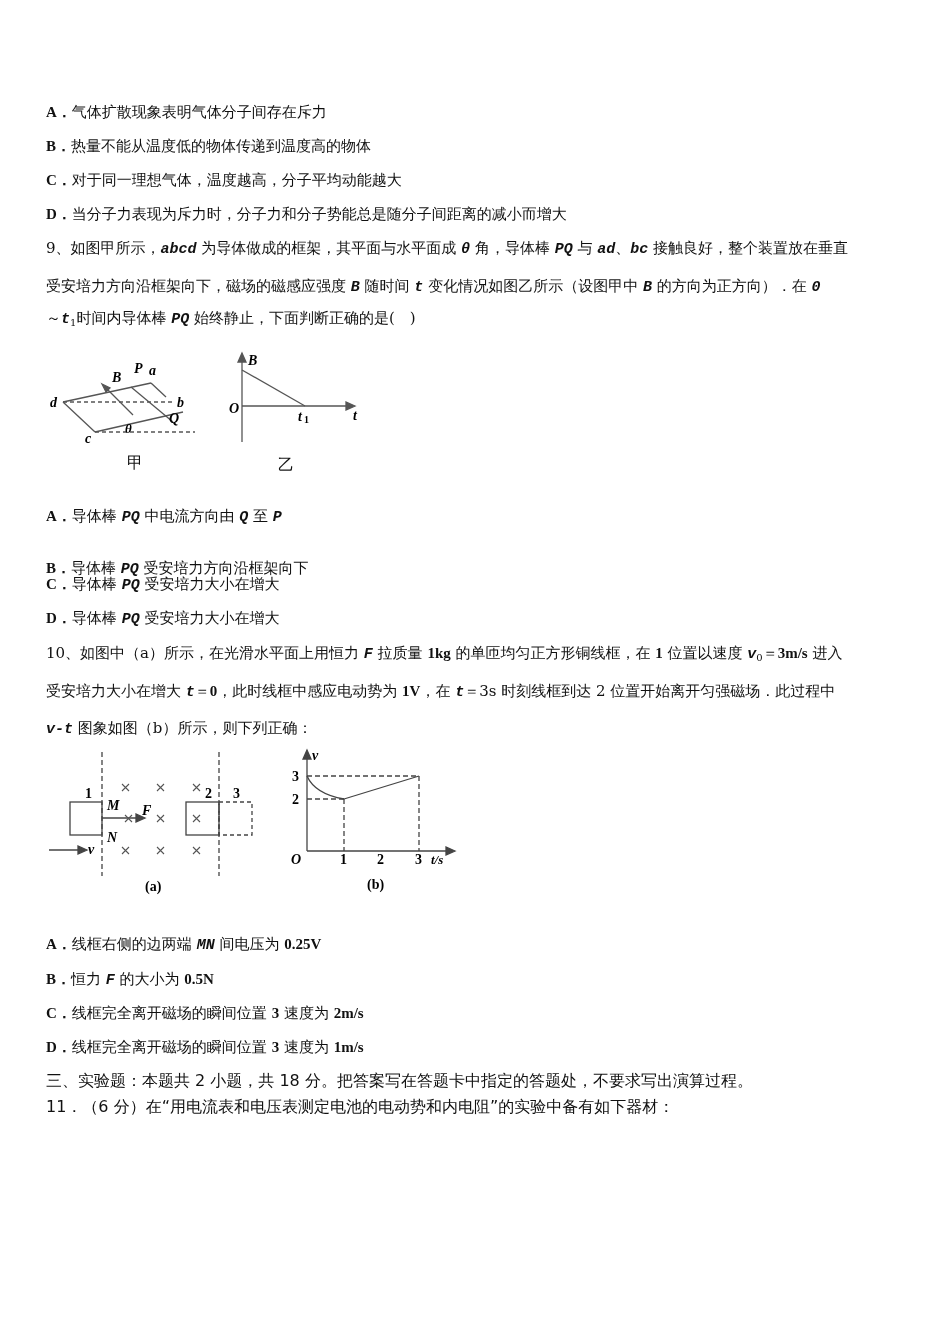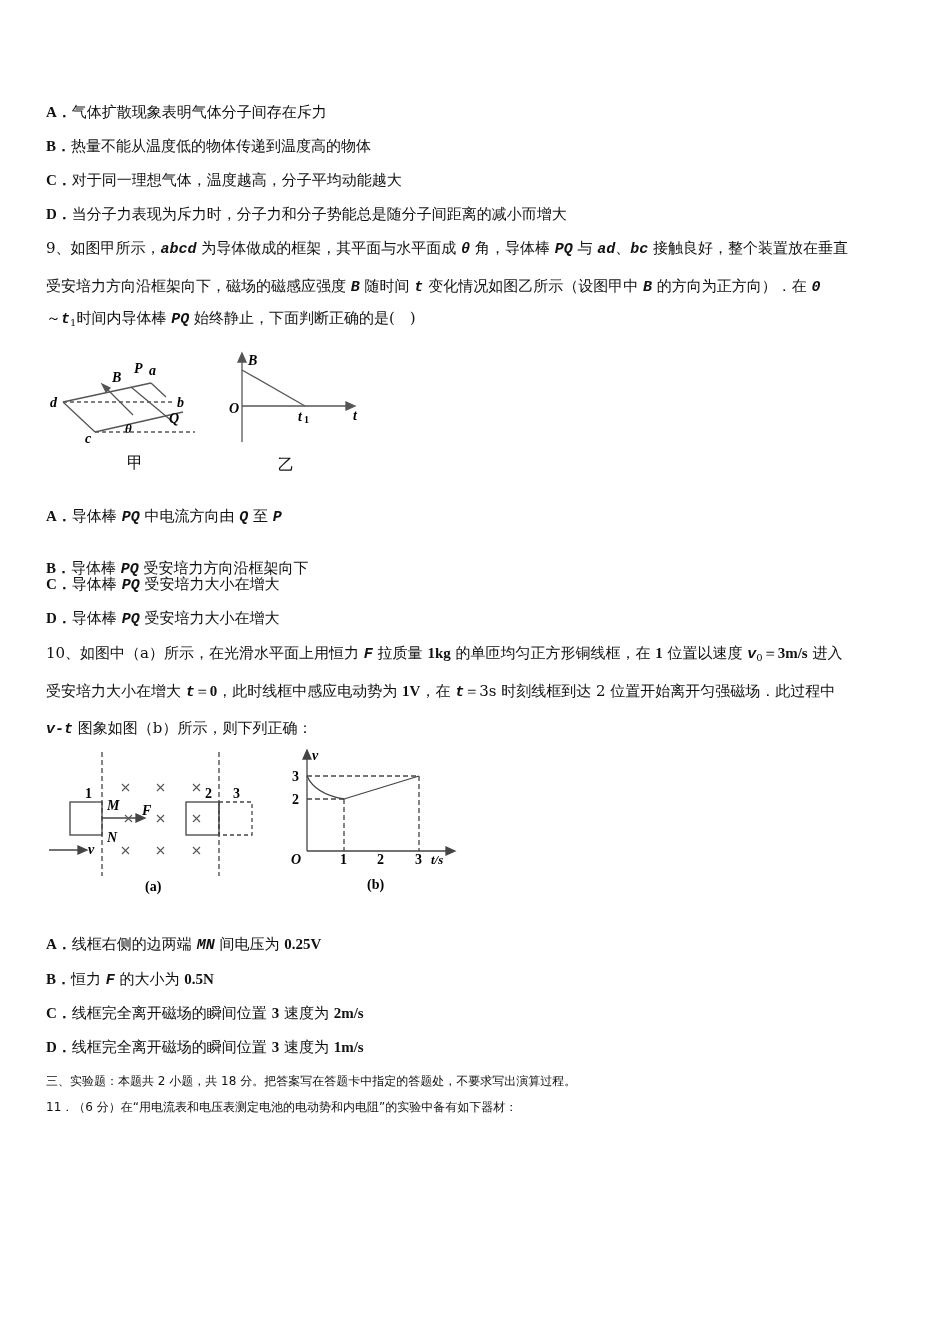--- a/index.html
+++ b/index.html
@@ -6,21 +6,21 @@
   body { width: 950px; height: 1344px; position: relative; overflow: hidden;
          font-family: "DejaVu Serif", "Liberation Serif", serif; color: #111; }
   .line { position: absolute; left: 46px; font-size: 15px; line-height: 20px; white-space: nowrap; }
   .opt-label { font-weight: bold; font-family: "Liberation Serif", serif; }
   .it { font-style: italic; font-weight: bold; font-family: Liberation Mono, monospace; }
   .bd { font-weight: bold; font-family: "Liberation Serif", serif; text-align: right; }
   .sub { font-size: 10px; vertical-align: -3px; }
   .fig { position: absolute; }
   .fig svg text { font-family: "Liberation Serif", serif; }
   .caption { position: absolute; font-size: 16px; font-family: "DejaVu Sans", sans-serif; }
-  .sec { font-family: "DejaVu Sans", sans-serif; font-size: 12px; }
+  .sec { font-family: "DejaVu Sans", sans-serif; font-size: 16px; }
 </style>
 </head>
 <body>
 
 <div class="line" style="top:102px"><span class="opt-label">A．</span><span>气体扩散现象表明气体分子间存在斥力</span></div>
 <div class="line" style="top:136px"><span class="opt-label">B．</span><span>热量不能从温度低的物体传递到温度高的物体</span></div>
 <div class="line" style="top:170px"><span class="opt-label">C．</span><span>对于同一理想气体，温度越高，分子平均动能越大</span></div>
 <div class="line" style="top:204px"><span class="opt-label">D．</span><span>当分子力表现为斥力时，分子力和分子势能总是随分子间距离的减小而增大</span></div>
 
 <div class="line" style="top:238px">

